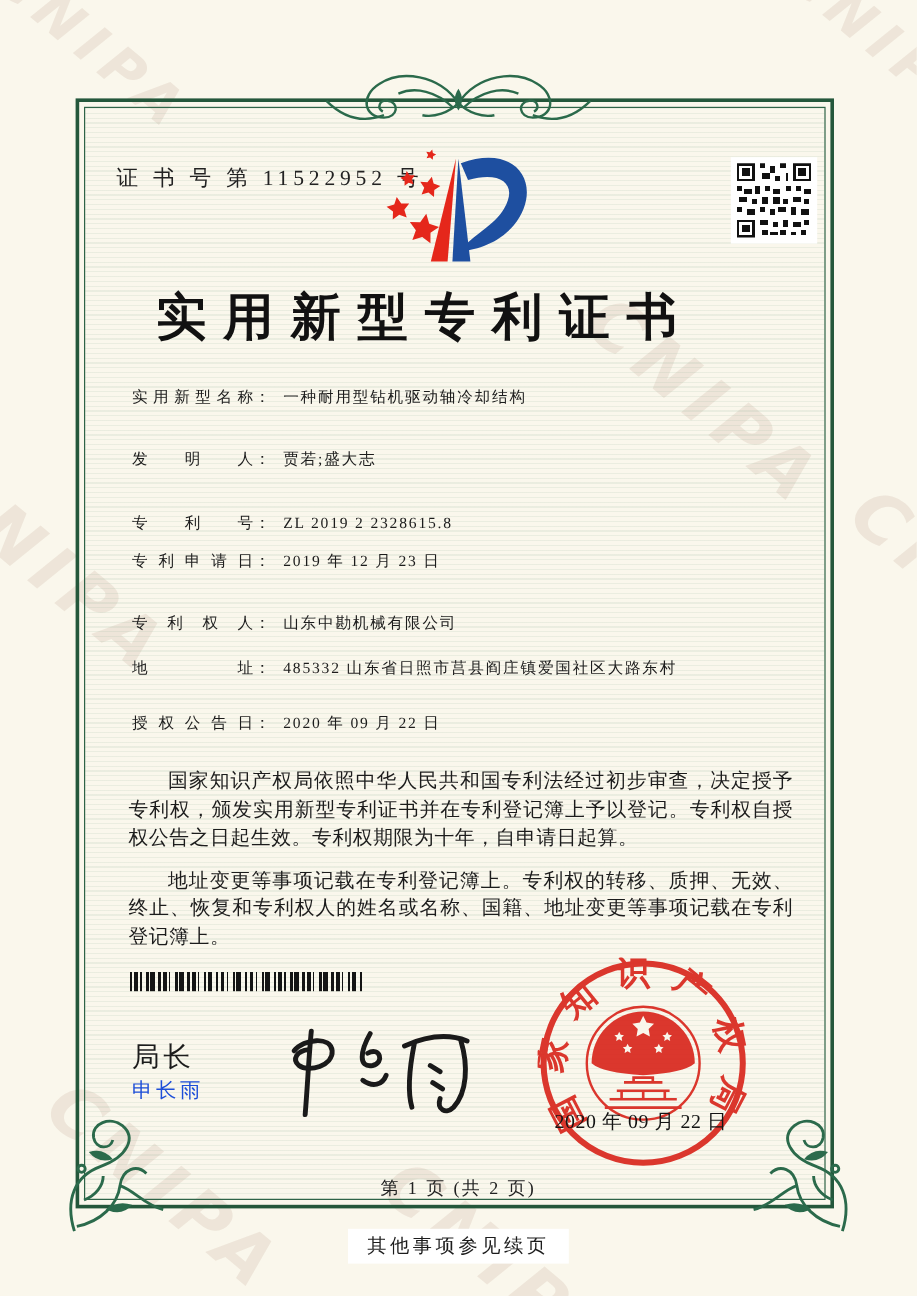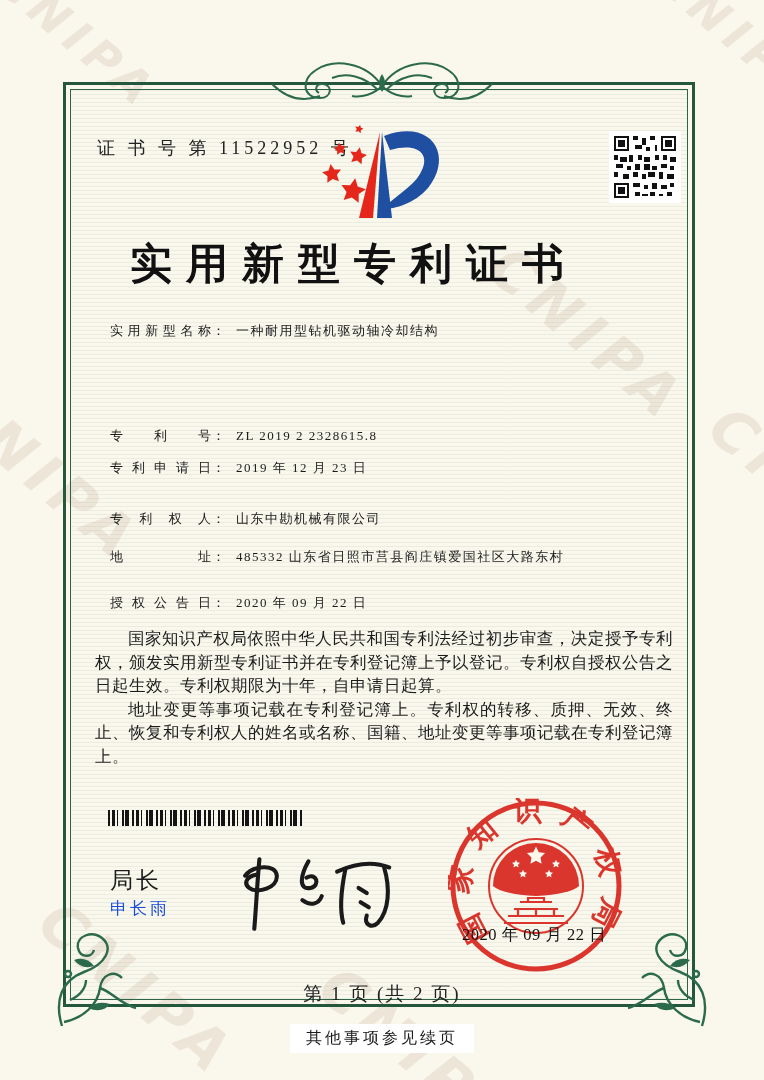--- a/index.html
+++ b/index.html
@@ -26,37 +26,37 @@
       letter-spacing:14px;color:#111;}
 
   .frow{position:absolute;left:110px;width:560px;font-size:13px;color:#1c1c1c;letter-spacing:1px;}
   .flabel{display:inline-block;width:102px;text-align:justify;text-align-last:justify;vertical-align:bottom;}
   .fcolon{display:inline-block;margin-right:10px;}
   .fvalue{letter-spacing:1.5px;}
   .g2{position:absolute;left:294px;top:0;}
 
   .paras{position:absolute;left:95px;top:627px;width:578px;font-size:16.5px;line-height:23.5px;
       color:#1c1c1c;text-align:justify;letter-spacing:0.5px;}
-  .paras p{margin:0;text-indent:2em;}
+  .paras p{margin:12px;text-indent:2em;}
 
   .barcode{position:absolute;left:108px;top:810px;width:194px;height:16px;
       background:repeating-linear-gradient(90deg,#141414 0 2px,transparent 2px 4px,#141414 4px 7px,
       transparent 7px 9px,#141414 9px 10px,transparent 10px 14px,#141414 14px 16px,transparent 16px 17px,
       #141414 17px 21px,transparent 21px 24px);}
 
   .duty{position:absolute;left:110px;top:865px;font-size:23px;color:#1c1c1c;
       font-family:"Liberation Sans","DejaVu Sans",sans-serif;letter-spacing:3px;}
   .signer{position:absolute;left:110px;top:897px;font-size:17px;color:#1d4ed8;
       font-family:"Liberation Sans","DejaVu Sans",sans-serif;letter-spacing:3px;}
   .sig{position:absolute;left:222px;top:845px;}
 
   .seal{position:absolute;left:448px;top:798px;width:176px;height:176px;}
   .sealdate{position:absolute;left:462px;top:924px;width:170px;font-size:16.5px;color:#141414;letter-spacing:0.5px;}
 
-  .pageinfo{position:absolute;left:0;top:981px;width:764px;text-align:center;font-size:19px;color:#222;letter-spacing:2px;}
+  .pageinfo{position:absolute;left:0;top:981px;width:764px;text-align:center;font-size:15px;color:#222;letter-spacing:2px;}
   .contnote{position:absolute;left:0;top:1024px;width:764px;text-align:center;}
   .contnote span{display:inline-block;background:#FFFFFF;padding:4px 16px;font-size:16px;color:#1c1c1c;letter-spacing:3px;}
 
   .qr{position:absolute;left:609px;top:131px;width:72px;height:72px;background:#fff;padding:5px;box-sizing:border-box;}
   .logo{position:absolute;left:296px;top:116px;}
 </style>
 </head>
 <body>
 
 <div id="page">
@@ -183,20 +183,23 @@
       <rect x="21" y="27" width="2" height="1"></rect>
         <rect x="25" y="26" width="2" height="2"></rect>
     </g>
   </svg>
 
   <div class="title">实用新型专利证书</div>
 
   <div class="frow" style="top:322px">
     <span class="flabel">实用新型名称</span><span class="fcolon">：</span><span class="fvalue">一种耐用型钻机驱动轴冷却结构</span>
   </div>
+  <div class="frow" style="top:374px">
+    <span class="flabel">发明人</span><span class="fcolon">：</span><span class="fvalue">贾若;盛大志</span>
+  </div>
   <div class="frow" style="top:427px">
     <span class="flabel">专利号</span><span class="fcolon">：</span><span class="fvalue">ZL 2019 2 2328615.8</span>
   </div>
   <div class="frow" style="top:459px">
     <span class="flabel">专利申请日</span><span class="fcolon">：</span><span class="fvalue">2019 年 12 月 23 日</span>
   </div>
   <div class="frow" style="top:510px">
     <span class="flabel">专利权人</span><span class="fcolon">：</span><span class="fvalue">山东中勘机械有限公司</span>
   </div>
   <div class="frow" style="top:548px">

